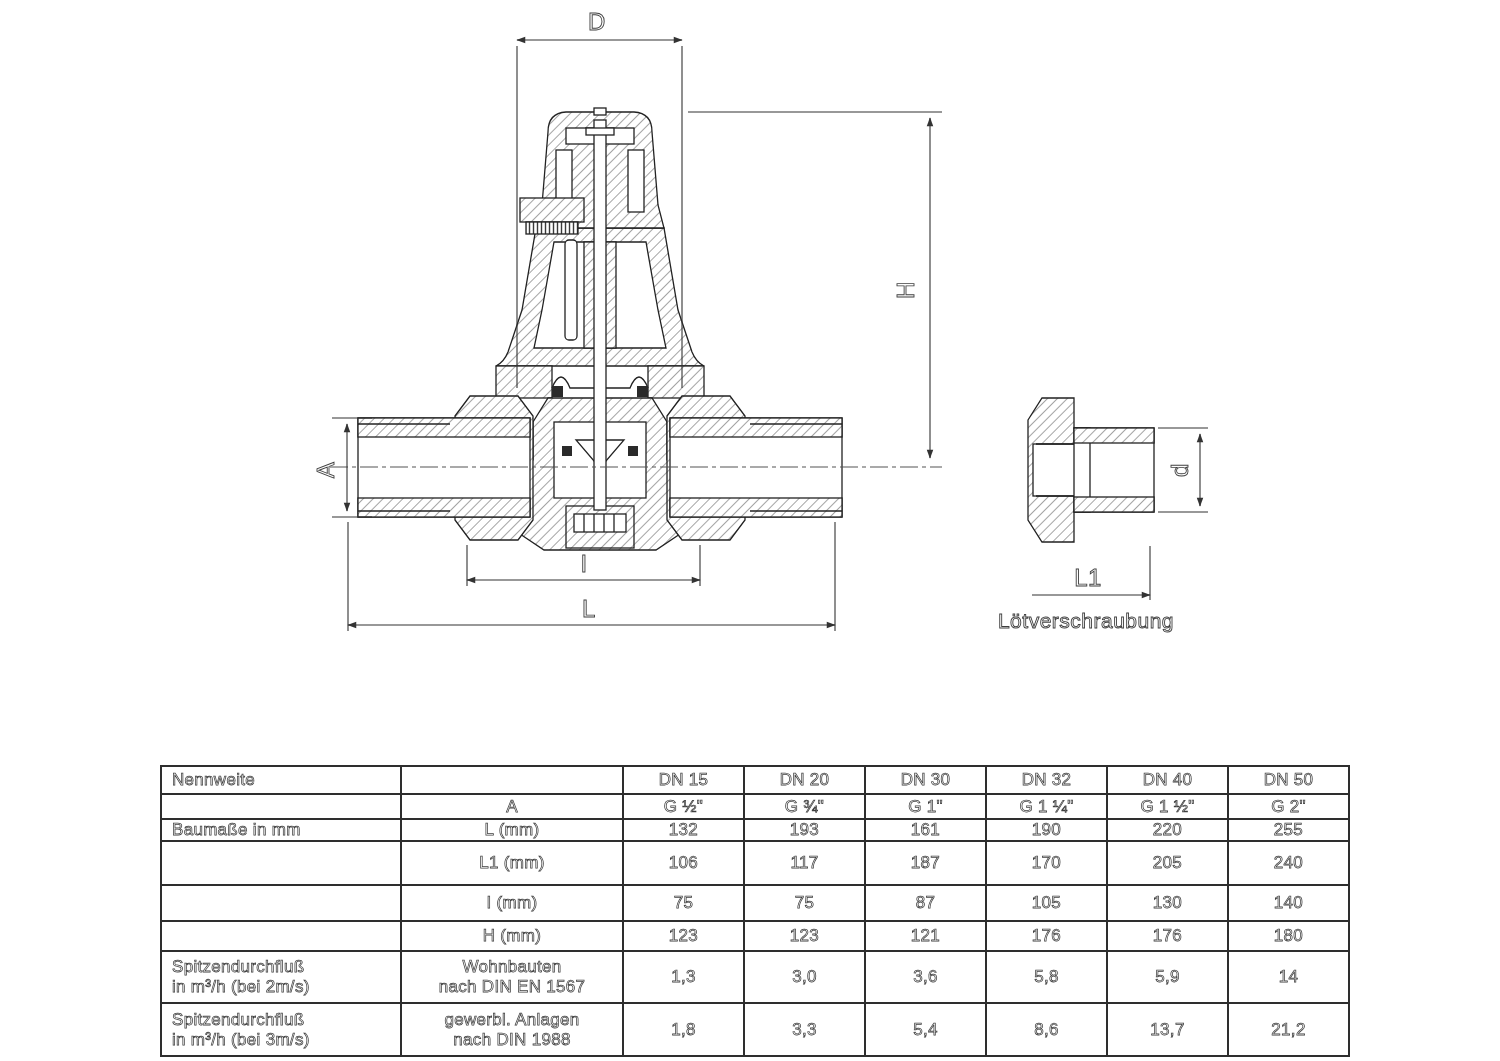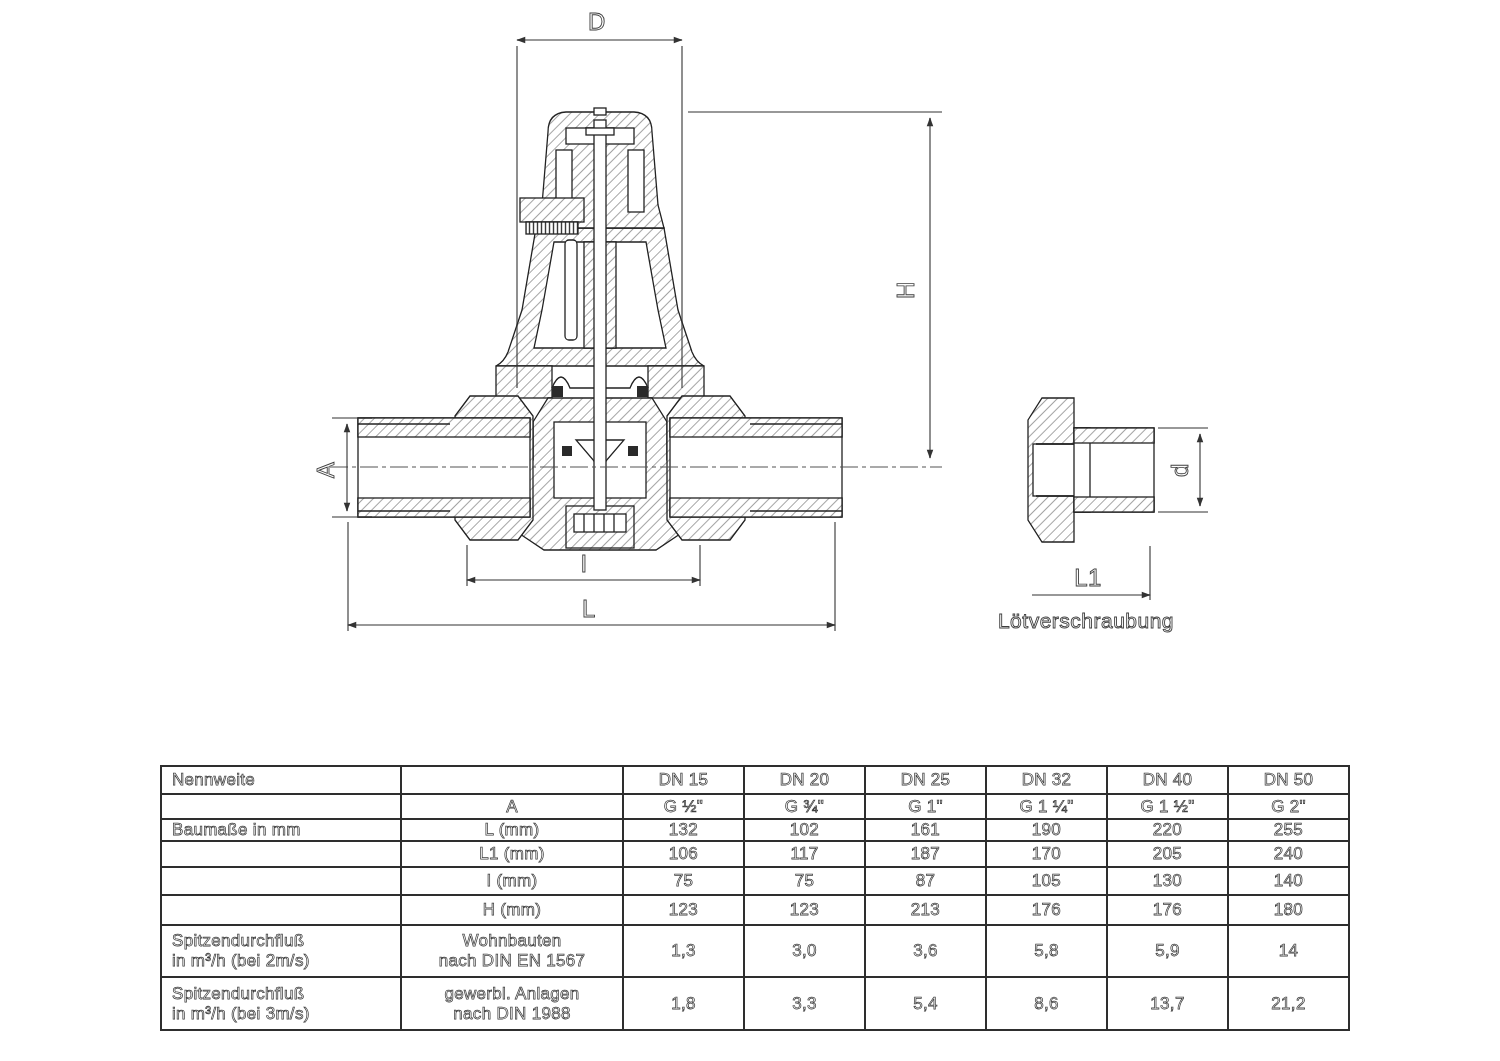--- a/index.html
+++ b/index.html
@@ -165,71 +165,71 @@
     <col style="width:121px">
         <col style="width:121px">
         <col style="width:121px">
   </colgroup>
   <tbody>
         <tr style="height:28px">
     <td class="lbl otl">Nennweite</td>
     <td class="otl"></td>
     <td class="otl">DN 15</td>
     <td class="otl">DN 20</td>
-    <td class="otl">DN 25</td>
+    <td class="otl">DN 30</td>
     <td class="otl">DN 32</td>
     <td class="otl">DN 40</td>
     <td class="otl">DN 50</td>
   </tr>
   <tr style="height:25px">
     <td class="lbl otl"></td>
     <td class="otl">A</td>
     <td class="otl">G ½"</td>
     <td class="otl">G ¾"</td>
     <td class="otl">G 1"</td>
     <td class="otl">G 1 ¼"</td>
     <td class="otl">G 1 ½"</td>
     <td class="otl">G 2"</td>
   </tr>
   <tr style="height:19px">
     <td class="lbl otl">Baumaße in mm</td>
     <td class="otl">L (mm)</td>
     <td class="otl">132</td>
-    <td class="otl">102</td>
+    <td class="otl">193</td>
     <td class="otl">161</td>
     <td class="otl">190</td>
     <td class="otl">220</td>
     <td class="otl">255</td>
   </tr>
-  <tr style="height:26px">
+  <tr style="height:44px">
     <td class="lbl otl"></td>
     <td class="otl">L1 (mm)</td>
     <td class="otl">106</td>
     <td class="otl">117</td>
     <td class="otl">187</td>
     <td class="otl">170</td>
     <td class="otl">205</td>
     <td class="otl">240</td>
   </tr>
-  <tr style="height:28px">
+  <tr style="height:36px">
     <td class="lbl otl"></td>
     <td class="otl">I (mm)</td>
     <td class="otl">75</td>
     <td class="otl">75</td>
     <td class="otl">87</td>
     <td class="otl">105</td>
     <td class="otl">130</td>
     <td class="otl">140</td>
   </tr>
   <tr style="height:30px">
     <td class="lbl otl"></td>
     <td class="otl">H (mm)</td>
     <td class="otl">123</td>
     <td class="otl">123</td>
-    <td class="otl">213</td>
+    <td class="otl">121</td>
     <td class="otl">176</td>
     <td class="otl">176</td>
     <td class="otl">180</td>
   </tr>
   <tr style="height:52px">
     <td class="lbl otl">Spitzendurchfluß
 in m³/h (bei 2m/s)</td>
     <td class="otl">Wohnbauten
 nach DIN EN 1567</td>
     <td class="otl">1,3</td>

